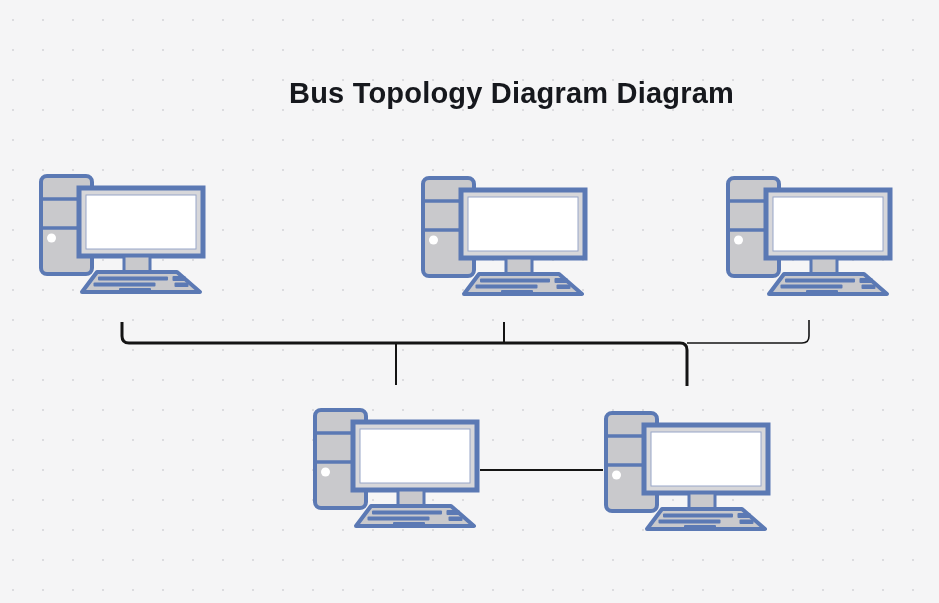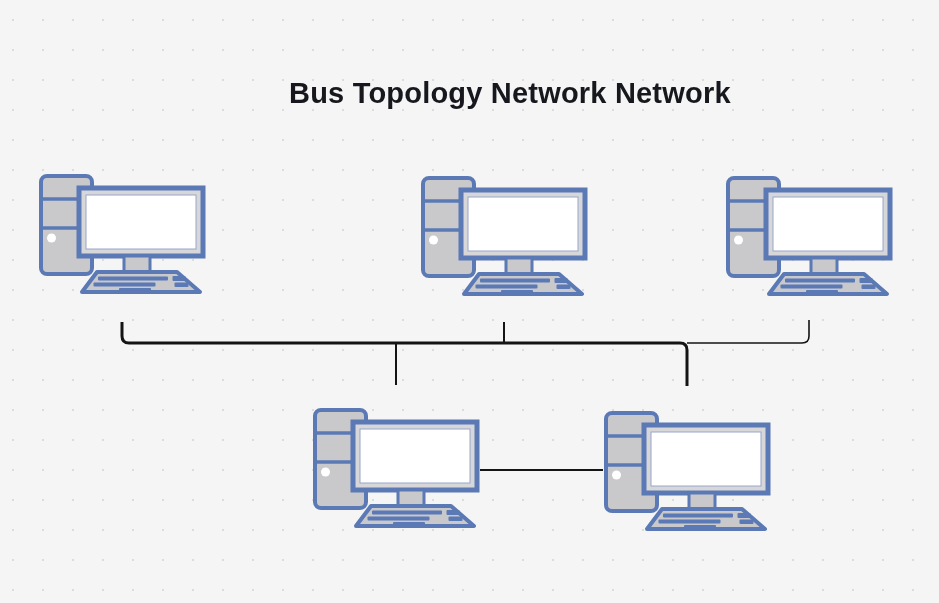--- a/index.html
+++ b/index.html
@@ -78,21 +78,21 @@
           <rect x="62" y="104.5" width="70" height="4" rx="1" fill="#5b79b4"></rect>
           <rect x="136.5" y="104" width="13" height="5" rx="1" fill="#5b79b4"></rect>
           <rect x="57.5" y="110.5" width="62" height="4" rx="1" fill="#5b79b4"></rect>
           <rect x="138.5" y="110.5" width="14" height="4.5" rx="1" fill="#5b79b4"></rect>
           <rect x="83" y="116" width="32" height="3" rx="1" fill="#5b79b4"></rect>
         </g>
       </symbol>
     </defs>
   </svg>
 
-  <div class="diagram-title">Bus Topology Network Network</div>
+  <div class="diagram-title">Bus Topology Diagram Diagram</div>
 
   <svg class="connector-layer" viewBox="0 0 939 603">
     <path d="M 122 322 L 122 336 Q 122 343 129 343 L 680 343 Q 687 343 687 350 L 687 386" fill="none" stroke="#141414" stroke-width="3"></path>
     <path d="M 687 343 L 802 343 Q 809 343 809 336 L 809 320" fill="none" stroke="#141414" stroke-width="1.6"></path>
     <path d="M 504 322 L 504 343" fill="none" stroke="#141414" stroke-width="2"></path>
     <path d="M 396 344 L 396 385" fill="none" stroke="#141414" stroke-width="2"></path>
     <path d="M 480 470 L 603 470" fill="none" stroke="#141414" stroke-width="2"></path>
   </svg>
 
   <div class="pc-node pos-1">

